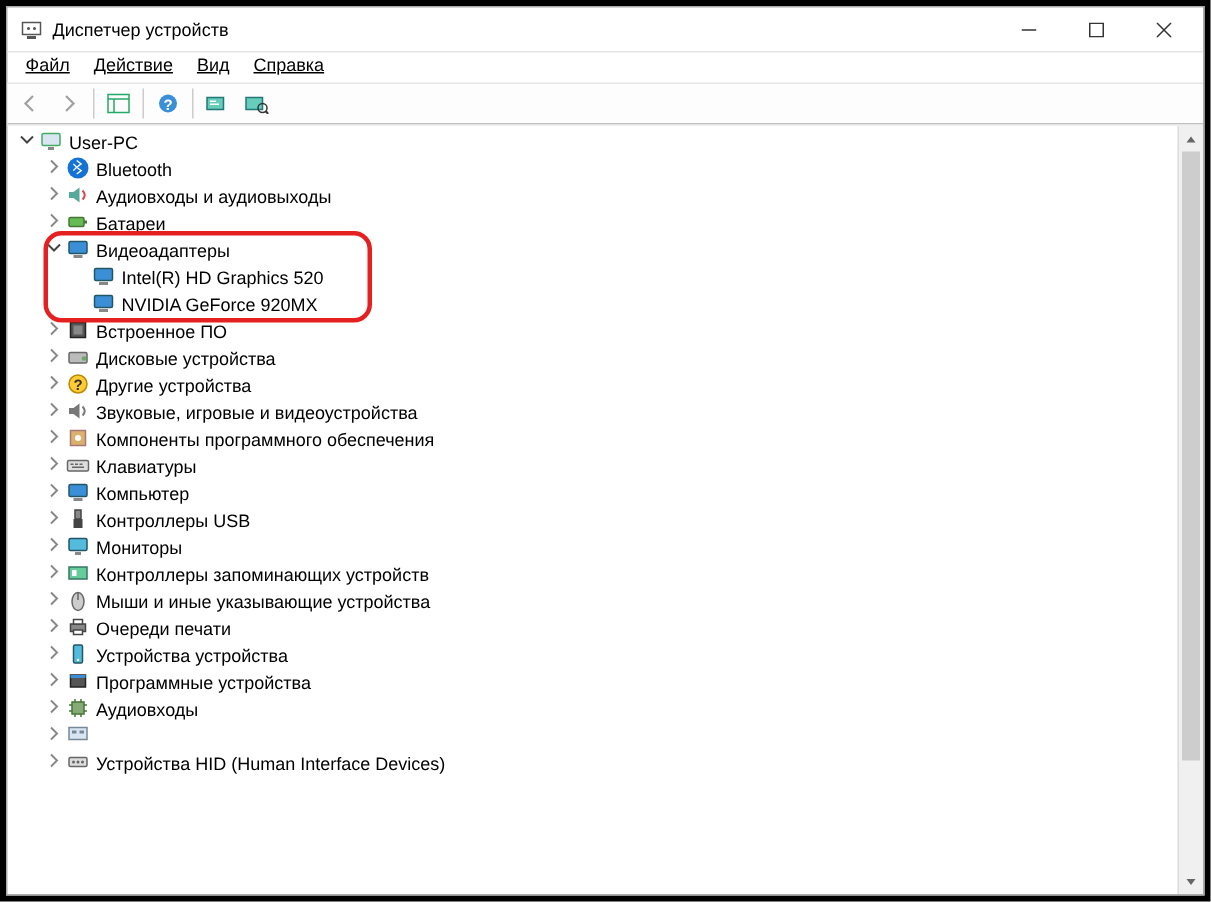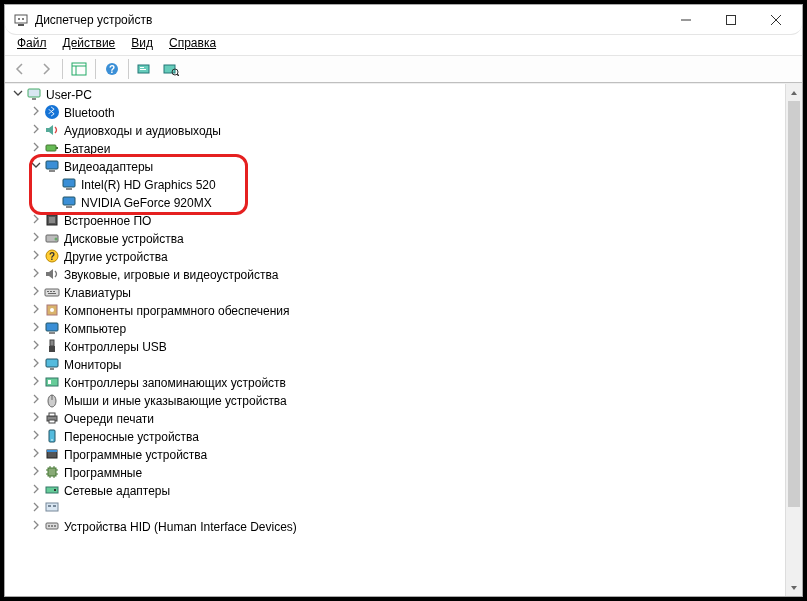--- a/index.html
+++ b/index.html
@@ -19,21 +19,20 @@
     border: 1px solid #aaa;
     display: flex;
     flex-direction: column;
   }
   .titlebar {
     height: 30px;
     display: flex;
     align-items: center;
     padding: 0 4px 0 8px;
     border-bottom: 1px solid #e5e5e5;
-    border-radius: 11px;
   }
   .titlebar .app-icon {
     width: 16px; height: 16px;
     margin-right: 6px;
     display: flex; align-items: center; justify-content: center;
   }
   .titlebar .title {
     flex: 1;
     font-size: 12px;
     color: #000;
@@ -397,53 +396,53 @@
 
 
       <div class="row ind-1">
         <span class="caret">
             <svg width="10" height="10" viewBox="0 0 10 10">
               <path d="M3 1 L7 5 L3 9" fill="none" stroke="#888" stroke-width="1.3"></path>
             </svg>
           </span>
         <span class="d-icon">
             <svg width="16" height="16" viewBox="0 0 16 16">
+              <rect x="3" y="3" width="10" height="10" fill="#d9b36c" stroke="#a77"></rect>
+              <circle cx="8" cy="8" r="2" fill="#fff"></circle>
+            </svg>
+          </span>
+        <span class="label">Компоненты программного обеспечения</span>
+      </div>
+
+      <div class="row ind-1">
+        <span class="caret">
+            <svg width="10" height="10" viewBox="0 0 10 10">
+              <path d="M3 1 L7 5 L3 9" fill="none" stroke="#888" stroke-width="1.3"></path>
+            </svg>
+          </span>
+        <span class="d-icon">
+            <svg width="16" height="16" viewBox="0 0 16 16">
               <rect x="1" y="5" width="14" height="7" rx="1" fill="#ddd" stroke="#666"></rect>
               <rect x="3" y="7" width="2" height="1" fill="#666"></rect>
               <rect x="6" y="7" width="2" height="1" fill="#666"></rect>
               <rect x="9" y="7" width="2" height="1" fill="#666"></rect>
               <rect x="4" y="9" width="8" height="1" fill="#666"></rect>
             </svg>
           </span>
         <span class="label">Клавиатуры</span>
       </div>
 
       <div class="row ind-1">
         <span class="caret">
             <svg width="10" height="10" viewBox="0 0 10 10">
               <path d="M3 1 L7 5 L3 9" fill="none" stroke="#888" stroke-width="1.3"></path>
             </svg>
           </span>
         <span class="d-icon">
             <svg width="16" height="16" viewBox="0 0 16 16">
-              <rect x="3" y="3" width="10" height="10" fill="#d9b36c" stroke="#a77"></rect>
-              <circle cx="8" cy="8" r="2" fill="#fff"></circle>
-            </svg>
-          </span>
-        <span class="label">Компоненты программного обеспечения</span>
-      </div>
-
-      <div class="row ind-1">
-        <span class="caret">
-            <svg width="10" height="10" viewBox="0 0 10 10">
-              <path d="M3 1 L7 5 L3 9" fill="none" stroke="#888" stroke-width="1.3"></path>
-            </svg>
-          </span>
-        <span class="d-icon">
-            <svg width="16" height="16" viewBox="0 0 16 16">
               <rect x="2" y="3" width="12" height="8" rx="1" fill="#3b8fd6" stroke="#256"></rect>
               <rect x="5" y="12" width="6" height="2" fill="#888"></rect>
             </svg>
           </span>
         <span class="label">Компьютер</span>
       </div>
 
       <div class="row ind-1">
         <span class="caret">
             <svg width="10" height="10" viewBox="0 0 10 10">
@@ -525,21 +524,21 @@
             <svg width="10" height="10" viewBox="0 0 10 10">
               <path d="M3 1 L7 5 L3 9" fill="none" stroke="#888" stroke-width="1.3"></path>
             </svg>
           </span>
         <span class="d-icon">
             <svg width="16" height="16" viewBox="0 0 16 16">
               <rect x="5" y="2" width="6" height="12" rx="1" fill="#5bd" stroke="#256"></rect>
               <circle cx="8" cy="12" r="0.8" fill="#fff"></circle>
             </svg>
           </span>
-        <span class="label">Переносные устройства</span>
+        <span class="label">Устройства устройства</span>
       </div>
 
       <div class="row ind-1">
         <span class="caret">
             <svg width="10" height="10" viewBox="0 0 10 10">
               <path d="M3 1 L7 5 L3 9" fill="none" stroke="#888" stroke-width="1.3"></path>
             </svg>
           </span>
         <span class="d-icon">
             <svg width="16" height="16" viewBox="0 0 16 16">
@@ -562,37 +561,23 @@
               <line x1="2" y1="6" x2="4" y2="6" stroke="#473"></line>
               <line x1="2" y1="10" x2="4" y2="10" stroke="#473"></line>
               <line x1="12" y1="6" x2="14" y2="6" stroke="#473"></line>
               <line x1="12" y1="10" x2="14" y2="10" stroke="#473"></line>
               <line x1="6" y1="2" x2="6" y2="4" stroke="#473"></line>
               <line x1="10" y1="2" x2="10" y2="4" stroke="#473"></line>
               <line x1="6" y1="12" x2="6" y2="14" stroke="#473"></line>
               <line x1="10" y1="12" x2="10" y2="14" stroke="#473"></line>
             </svg>
           </span>
-        <span class="label">Программные</span>
-      </div>
-
-      <div class="row ind-1">
-        <span class="caret">
-            <svg width="10" height="10" viewBox="0 0 10 10">
-              <path d="M3 1 L7 5 L3 9" fill="none" stroke="#888" stroke-width="1.3"></path>
-            </svg>
-          </span>
-        <span class="d-icon">
-            <svg width="16" height="16" viewBox="0 0 16 16">
-              <rect x="2" y="5" width="12" height="6" fill="#6c9" stroke="#376"></rect>
-              <rect x="10" y="7" width="2" height="2" fill="#333"></rect>
-            </svg>
-          </span>
-        <span class="label">Сетевые адаптеры</span>
-      </div>
+        <span class="label">Аудиовходы</span>
+      </div>
+
 
       <div class="row ind-1">
         <span class="caret">
             <svg width="10" height="10" viewBox="0 0 10 10">
               <path d="M3 1 L7 5 L3 9" fill="none" stroke="#888" stroke-width="1.3"></path>
             </svg>
           </span>
         <span class="d-icon">
             <svg width="16" height="16" viewBox="0 0 16 16">
               <rect x="2" y="3" width="12" height="8" fill="#d9e6f2" stroke="#789"></rect>

